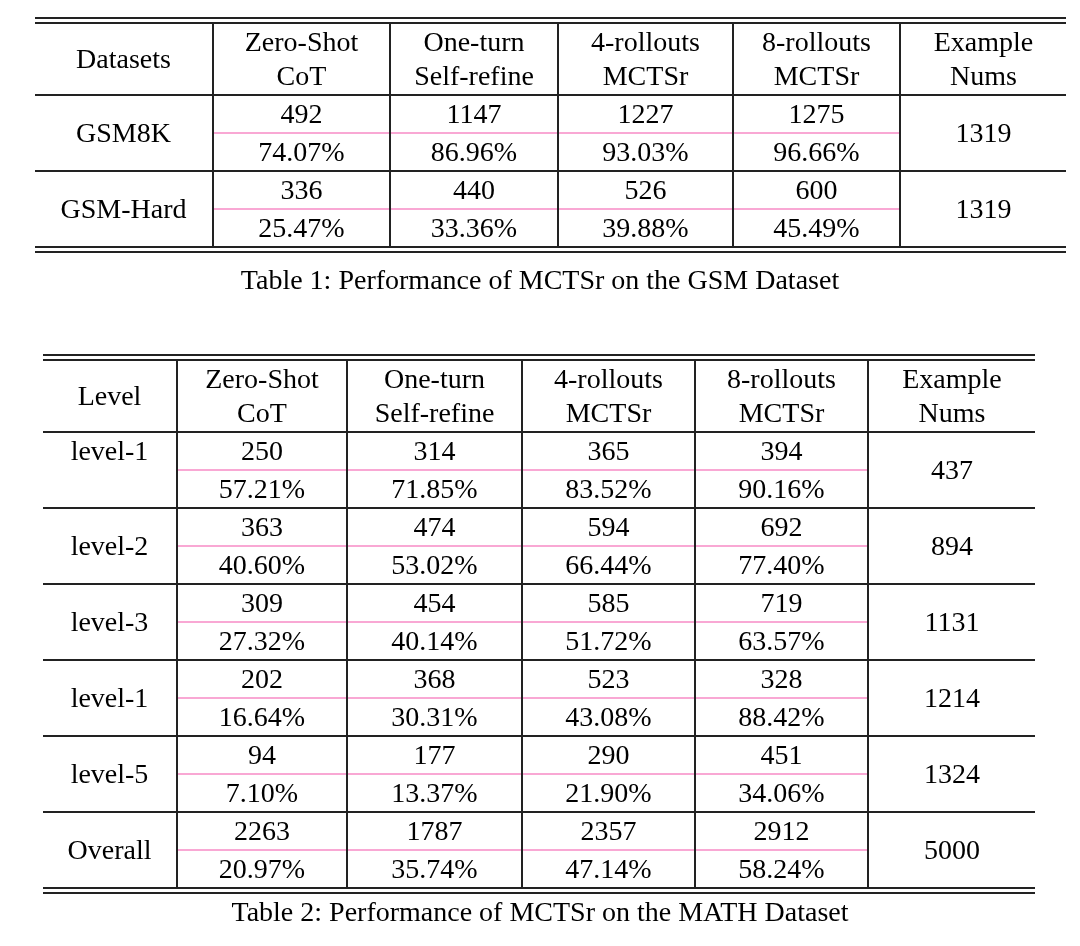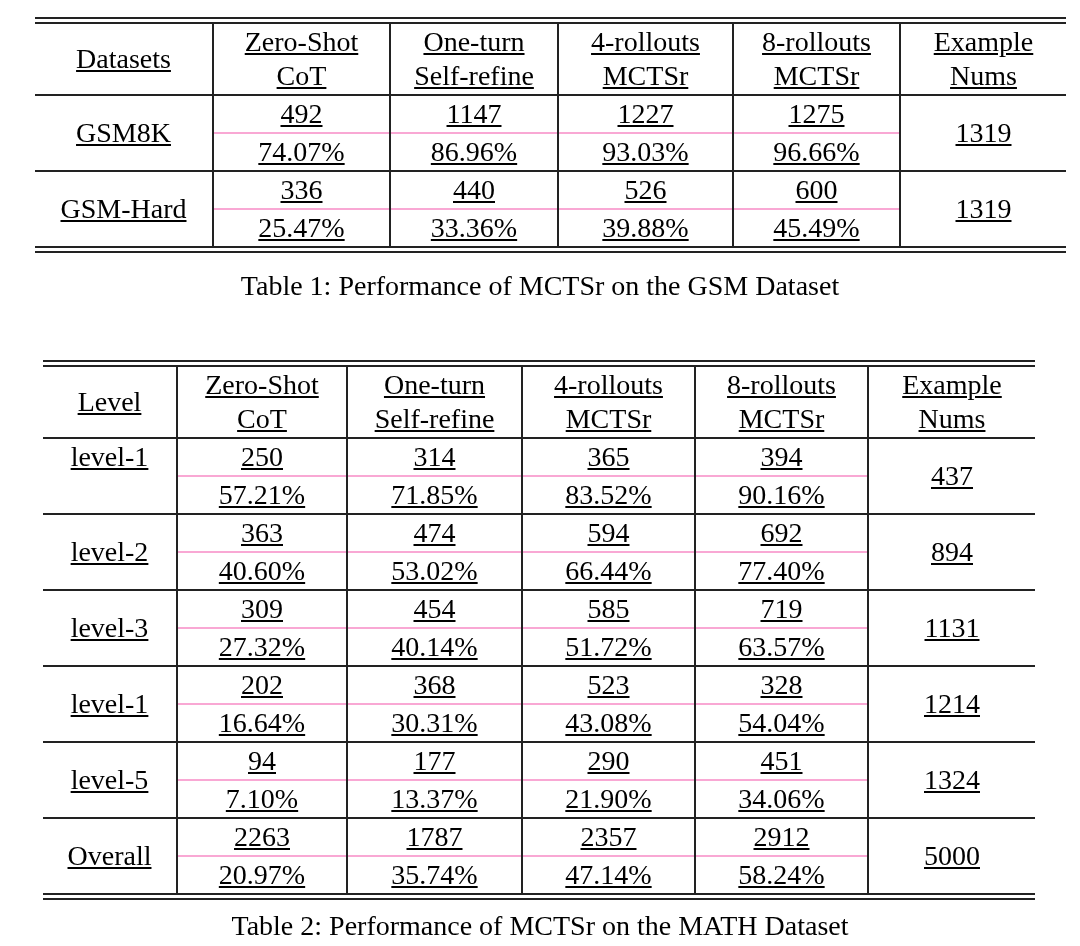--- a/index.html
+++ b/index.html
@@ -16,21 +16,20 @@
     border-top: 7px double #222222;
     border-bottom: 7px double #222222;
     box-sizing: border-box;
   }
   #t1wrap { margin: 17px 0 0 35px; width: 1031px; }
   #t2wrap { margin: 57px 0 0 43px; width: 992px; }
   table {
     border-collapse: collapse;
     width: 100%;
     table-layout: fixed;
-    text-decoration: underline;
   }
   th, td {
     font-size: 28px;
     font-weight: normal;
     text-align: center;
     vertical-align: middle;
     padding: 0;
     color: #000000;
   }
   thead th {
@@ -47,22 +46,22 @@
   tr.rowA > td, tr.rowB > td { height: 36px; line-height: 36px; }
   td.rowlabel { vertical-align: middle; }
   td.rowlabel.vtop { vertical-align: top; }
   td.examples { vertical-align: middle; margin-top: 28px; }
   .caption {
     width: 1080px;
     text-align: center;
     font-size: 28px;
     line-height: 34px;
   }
-  #cap1 { margin-top: 16px; }
-  #cap2 { margin-top: 9px; }
+  #cap1 { margin-top: 10px; }
+  #cap2 { margin-top: 1px; }
 </style>
 </head>
 <body>
 
 <div id="t1wrap" class="tablewrap">
   <table>
     <colgroup>
       <col style="width:178px">
         <col style="width:177px">
         <col style="width:168px">
@@ -192,21 +191,21 @@
           <td>202</td>
           <td>368</td>
           <td>523</td>
           <td>328</td>
           <td rowspan="2" class="examples">1214</td>
         </tr>
         <tr class="rowB">
           <td>16.64%</td>
           <td>30.31%</td>
           <td>43.08%</td>
-          <td>54.04%</td>
+          <td>88.42%</td>
         </tr>
         <tr class="rowA">
           <td rowspan="2" class="first rowlabel">level-5</td>
           <td>94</td>
           <td>177</td>
           <td>290</td>
           <td>451</td>
           <td rowspan="2" class="examples">1324</td>
         </tr>
         <tr class="rowB">

